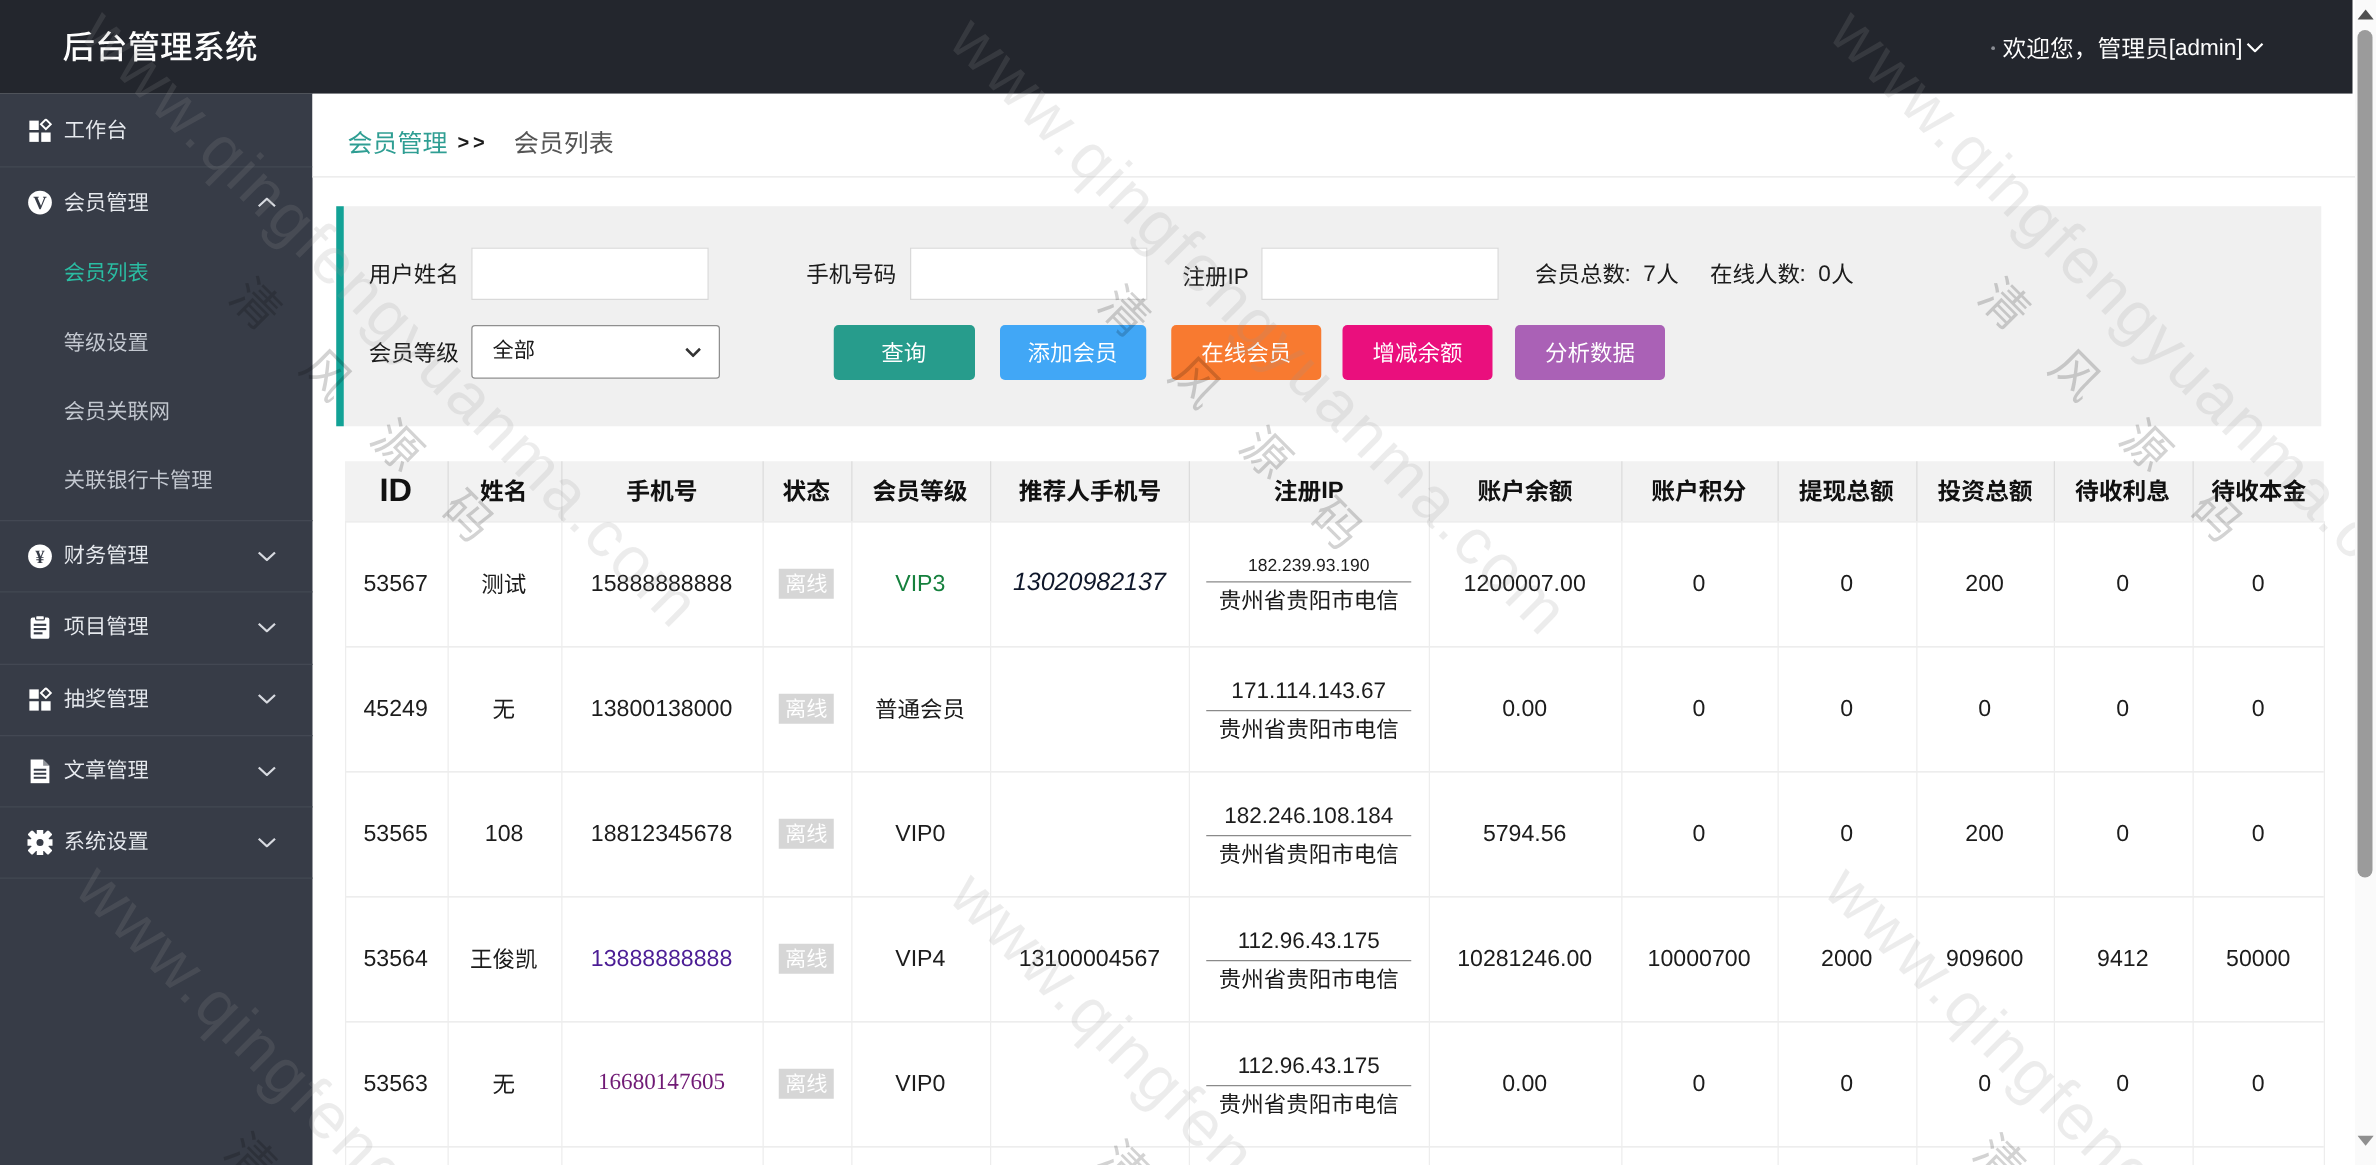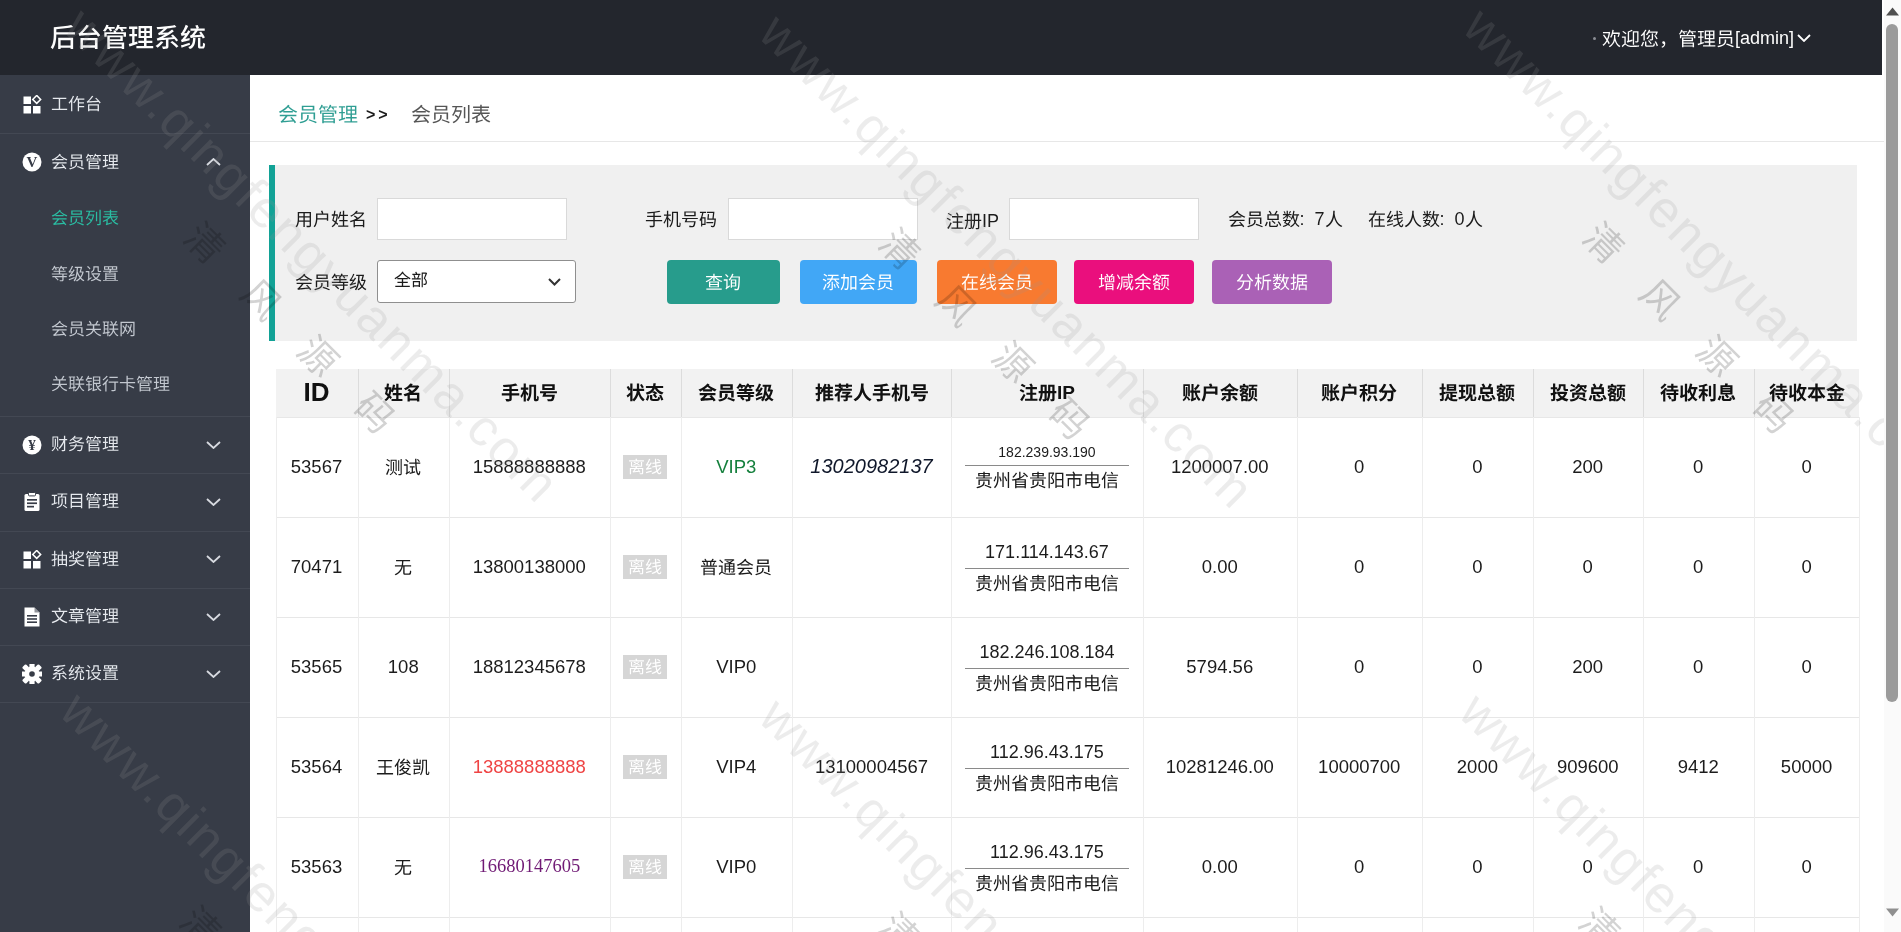--- a/index.html
+++ b/index.html
@@ -564,21 +564,21 @@
           <use href="#r4fe1" transform="translate(126.0 15.8) scale(0.0180)"></use>
         </svg></div>
     </div>
   </div>
 <div style="position:absolute;left:1143.0px;top:416.5px;width:153.5px;height:100px;display:flex;align-items:center;justify-content:center;font-size:18.5px;color:#1c1c1c;">1200007.00</div>
 <div style="position:absolute;left:1296.5px;top:416.5px;width:125.5px;height:100px;display:flex;align-items:center;justify-content:center;font-size:18.5px;color:#1c1c1c;">0</div>
 <div style="position:absolute;left:1422.0px;top:416.5px;width:110.8px;height:100px;display:flex;align-items:center;justify-content:center;font-size:18.5px;color:#1c1c1c;">0</div>
 <div style="position:absolute;left:1532.8px;top:416.5px;width:109.9px;height:100px;display:flex;align-items:center;justify-content:center;font-size:18.5px;color:#1c1c1c;">200</div>
 <div style="position:absolute;left:1642.7px;top:416.5px;width:111.1px;height:100px;display:flex;align-items:center;justify-content:center;font-size:18.5px;color:#1c1c1c;">0</div>
 <div style="position:absolute;left:1753.8px;top:416.5px;width:105.6px;height:100px;display:flex;align-items:center;justify-content:center;font-size:18.5px;color:#1c1c1c;">0</div>
-<div style="position:absolute;left:275.5px;top:516.5px;width:82px;height:100px;display:flex;align-items:center;justify-content:center;font-size:18.5px;color:#1c1c1c;">70471</div>
+<div style="position:absolute;left:275.5px;top:516.5px;width:82px;height:100px;display:flex;align-items:center;justify-content:center;font-size:18.5px;color:#1c1c1c;">45249</div>
 <div style="position:absolute;left:357.5px;top:516.5px;width:91.5px;height:100px;display:flex;align-items:center;justify-content:center;font-size:18.5px;color:#1c1c1c;">
     <svg class="zh" width="18" height="18" viewBox="0 0 18 18" fill="#1c1c1c">
       <use href="#r65e0" transform="translate(0.0 15.8) scale(0.0180)"></use>
     </svg>
   </div>
 <div style="position:absolute;left:449.0px;top:516.5px;width:160.5px;height:100px;display:flex;align-items:center;justify-content:center;font-size:18.5px;color:#1c1c1c;">13800138000</div>
 <div style="position:absolute;left:623.0px;top:554.5px;width:44px;height:24px;background:#d6d6d6;display:flex;align-items:center;justify-content:center;">
     <svg class="zh" width="34" height="17" viewBox="0 0 34 17" fill="#ffffff">
       <use href="#r79bb" transform="translate(0.0 15.0) scale(0.0170)"></use>
       <use href="#r7ebf" transform="translate(17.0 15.0) scale(0.0170)"></use>
@@ -645,21 +645,21 @@
 <div style="position:absolute;left:1642.7px;top:616.5px;width:111.1px;height:100px;display:flex;align-items:center;justify-content:center;font-size:18.5px;color:#1c1c1c;">0</div>
 <div style="position:absolute;left:1753.8px;top:616.5px;width:105.6px;height:100px;display:flex;align-items:center;justify-content:center;font-size:18.5px;color:#1c1c1c;">0</div>
 <div style="position:absolute;left:275.5px;top:716.5px;width:82px;height:100px;display:flex;align-items:center;justify-content:center;font-size:18.5px;color:#1c1c1c;">53564</div>
 <div style="position:absolute;left:357.5px;top:716.5px;width:91.5px;height:100px;display:flex;align-items:center;justify-content:center;font-size:18.5px;color:#1c1c1c;">
     <svg class="zh" width="54" height="18" viewBox="0 0 54 18" fill="#1c1c1c">
       <use href="#r738b" transform="translate(0.0 15.8) scale(0.0180)"></use>
       <use href="#r4fca" transform="translate(18.0 15.8) scale(0.0180)"></use>
       <use href="#r51ef" transform="translate(36.0 15.8) scale(0.0180)"></use>
     </svg>
   </div>
-<div style="position:absolute;left:449.0px;top:716.5px;width:160.5px;height:100px;display:flex;align-items:center;justify-content:center;font-size:18.5px;color:#ef4444;">13888888888</div>
+<div style="position:absolute;left:449.0px;top:716.5px;width:160.5px;height:100px;display:flex;align-items:center;justify-content:center;font-size:18.5px;color:#4c1d95;">13888888888</div>
 <div style="position:absolute;left:623.0px;top:754.5px;width:44px;height:24px;background:#d6d6d6;display:flex;align-items:center;justify-content:center;">
     <svg class="zh" width="34" height="17" viewBox="0 0 34 17" fill="#ffffff">
       <use href="#r79bb" transform="translate(0.0 15.0) scale(0.0170)"></use>
       <use href="#r7ebf" transform="translate(17.0 15.0) scale(0.0170)"></use>
     </svg>
   </div>
 <div style="position:absolute;left:680.5px;top:716.5px;width:111.5px;height:100px;display:flex;align-items:center;justify-content:center;font-size:18.5px;color:#1c1c1c;">VIP4</div>
 <div style="position:absolute;left:792.0px;top:716.5px;width:159px;height:100px;display:flex;align-items:center;justify-content:center;font-size:18.5px;color:#1c1c1c;">13100004567</div>
 <div style="position:absolute;left:951.0px;top:716.5px;width:192px;height:100px;display:flex;align-items:center;justify-content:center;font-size:18.5px;color:#1c1c1c;">
     <div style="text-align:center;padding-top:3px">

